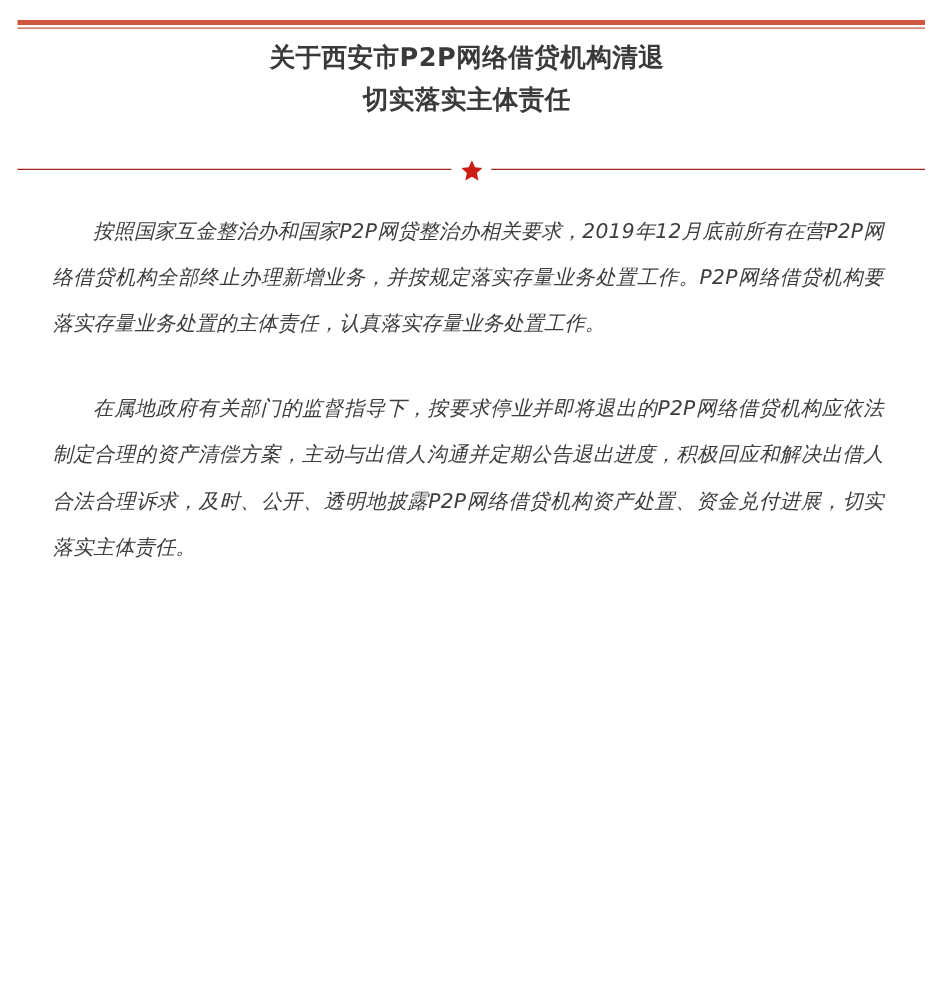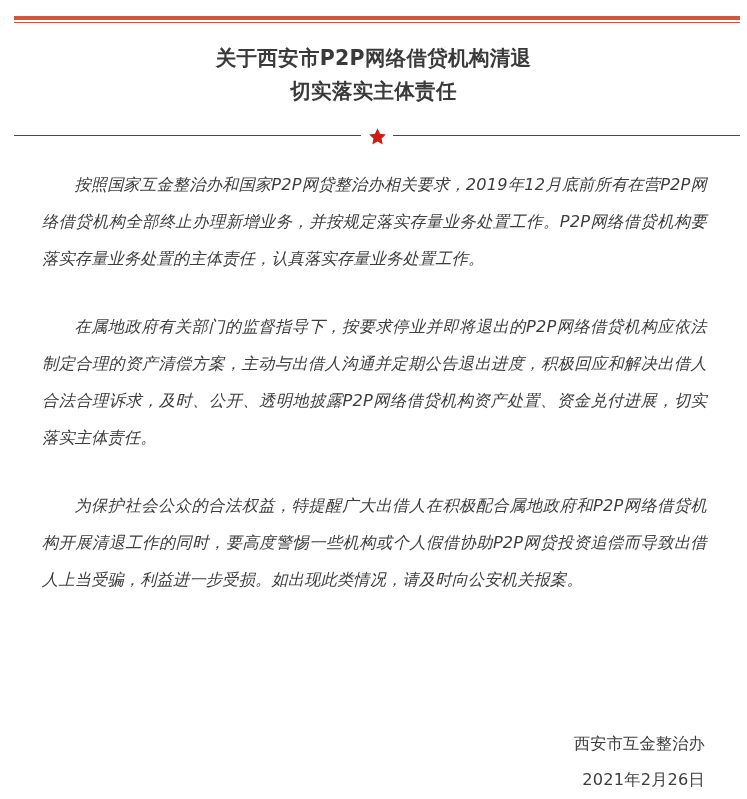--- a/index.html
+++ b/index.html
@@ -42,21 +42,21 @@
   .rule-thin {
     height: 1px;
     background: #c4543c;
     width: 100%;
   }
 
   
   .title {
     position: absolute;
     left: 0;
-    top: 42px;
+    top: 30px;
     width: 747px;
     text-align: center;
     font-weight: bold;
     font-size: 20.5px;
     line-height: 33px;
     letter-spacing: 0.3px;
     color: #3a3a3a;
   }
   .title-line {
     display: block;
@@ -160,21 +160,16 @@
     <div class="divider-star">
       <svg width="19" height="19" viewBox="0 0 24 24" aria-hidden="true">
         <polygon points="12,1.6 15.2,8.6 22.6,9.4 17.1,14.5 18.6,22 12,18.2 5.4,22 6.9,14.5 1.4,9.4 8.8,8.6" fill="#cc1d14"></polygon>
       </svg>
     </div>
   </div>
 
   <div class="body">
     <p class="para">按照国家互金整治办和国家P2P网贷整治办相关要求，2019年12月底前所有在营P2P网络借贷机构全部终止办理新增业务，并按规定落实存量业务处置工作。P2P网络借贷机构要落实存量业务处置的主体责任，认真落实存量业务处置工作。</p>
     <p class="para">在属地政府有关部门的监督指导下，按要求停业并即将退出的P2P网络借贷机构应依法制定合理的资产清偿方案，主动与出借人沟通并定期公告退出进度，积极回应和解决出借人合法合理诉求，及时、公开、透明地披露P2P网络借贷机构资产处置、资金兑付进展，切实落实主体责任。</p>
-    <p class="para">为保护社会公众的合法权益，特提醒广大出借人在积极配合属地政府和P2P网络借贷机构开展清退工作的同时，要高度警惕一些机构或个人假借协助P2P网贷投资追偿而导致出借人上当受骗，利益进一步受损。如出现此类情况，请及时向公安机关报案。</p>
   </div>
 
-  <div class="signature">
-    <span>西安市互金整治办</span>
-    <span>2021年2月26日</span>
-  </div>
 
 </div>
 
 </body></html>

